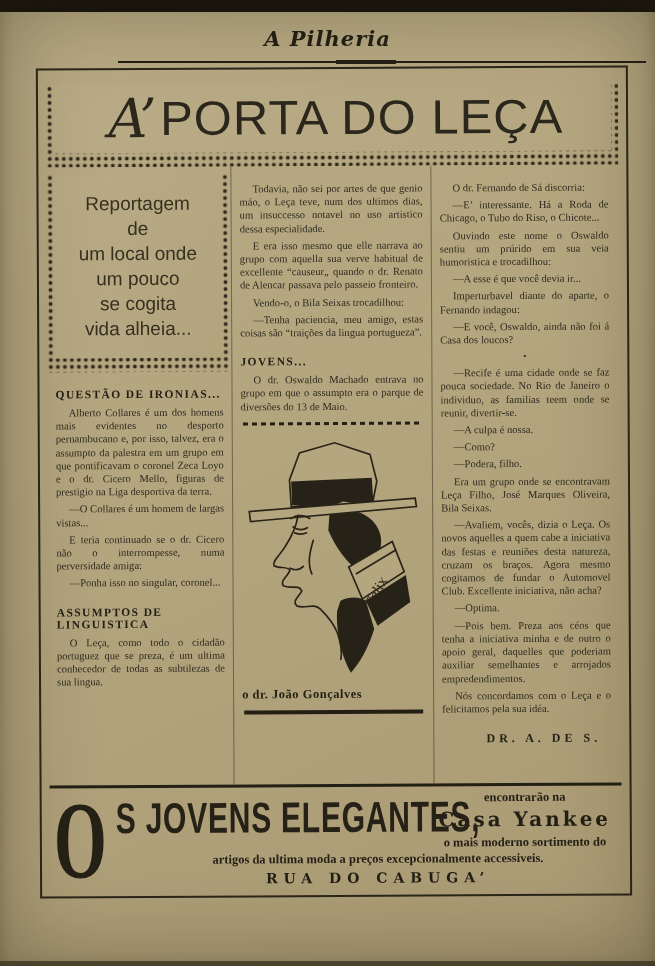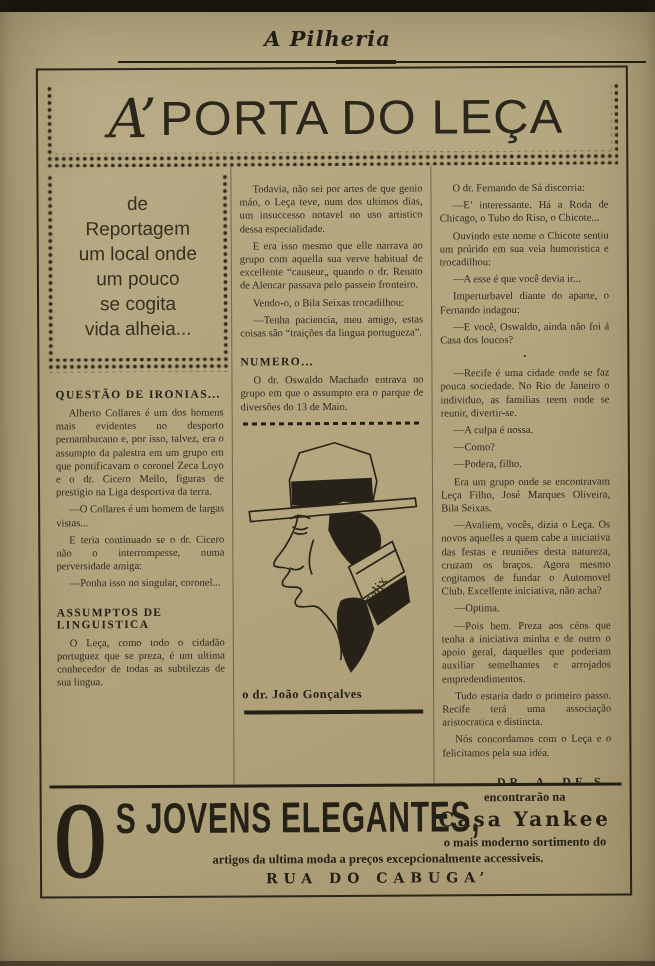--- a/index.html
+++ b/index.html
@@ -51,21 +51,21 @@
   .sidebar-box{margin:-12px -6px 0 -8px;height:198px;}
   .sidebar-inner{height:184px;display:flex;flex-direction:column;justify-content:center;
         text-align:center;background:linear-gradient(120deg,#b9ab86,#b2a47d);}
   .sidebar-line{font-family:"Liberation Sans",sans-serif;font-size:19px;
         line-height:25px;color:#35301f;}
   .sec-heading{font-family:"Liberation Serif",serif;font-weight:bold;
         font-size:11.5px;letter-spacing:1.4px;margin:16px 0 6px 0;color:var(--ink-strong);}
   .body-p{font-size:10.6px;line-height:13.2px;margin:4px 0;text-align:justify;
         text-indent:13px;}
   .sep-dot{text-align:center;font-size:9px;line-height:10px;margin:5px 0;}
-  .byline{margin-top:16px;text-align:right;padding-left:34px;font-weight:bold;
+  .byline{margin-top:16px;text-align:center;padding-left:34px;font-weight:bold;
         font-size:12px;letter-spacing:4px;color:var(--ink-strong);}
   .dash-rule{height:3px;margin:9px 2px 6px 2px;
         background:repeating-linear-gradient(90deg,var(--ink-strong) 0 5px,transparent 5px 9px);}
   .thick-rule{height:4px;margin:8px 2px 0 2px;background:var(--ink-strong);}
   .caricature{display:block;margin:2px auto 0 auto;}
   .caption{text-align:left;font-weight:bold;font-size:12.5px;letter-spacing:.5px;
         margin-top:4px;color:var(--ink-strong);}
   
   .ad{border-top:3px solid var(--ink-strong);margin-top:0;padding:4px 4px 0 4px;
       height:112px;box-sizing:border-box;overflow:hidden;}
@@ -106,43 +106,43 @@
         <span class="headline-initial">A’</span>
         <span class="headline-rest">PORTA DO LEÇA</span>
       </div>
     </div>
 
     <div class="cols">
 
       <div class="col col-left">
         <div class="chainbox sidebar-box">
           <div class="chainbox-inner sidebar-inner">
+            <div class="sidebar-line">Reportagem</div>
             <div class="sidebar-line">de</div>
-            <div class="sidebar-line">Reportagem</div>
             <div class="sidebar-line">um local onde</div>
             <div class="sidebar-line">um pouco</div>
             <div class="sidebar-line">se cogita</div>
             <div class="sidebar-line">vida alheia...</div>
           </div>
         </div>
         <h3 class="sec-heading">QUESTÃO DE IRONIAS...</h3>
         <p class="body-p">Alberto Collares é um dos homens mais evidentes no desporto pernambucano e, por isso, talvez, era o assumpto da palestra em um grupo em que pontificavam o coronel Zeca Loyo e o dr. Cicero Mello, figuras de prestigio na Liga desportiva da terra.</p>
         <p class="body-p">—O Collares é um homem de largas vistas...</p>
         <p class="body-p">E teria continuado se o dr. Cicero não o interrompesse, numa perversidade amiga:</p>
         <p class="body-p">—Ponha isso no singular, coronel...</p>
         <h3 class="sec-heading">ASSUMPTOS DE LINGUISTICA</h3>
         <p class="body-p">O Leça, como todo o cidadão portuguez que se preza, é um ultima conhecedor de todas as subtilezas de sua lingua.</p>
       </div>
 
       <div class="col col-mid">
         <p class="body-p">Todavia, não sei por artes de que genio máo, o Leça teve, num dos ultimos dias, um insuccesso notavel no uso artistico dessa especialidade.</p>
         <p class="body-p">E era isso mesmo que elle narrava ao grupo com aquella sua verve habitual de excellente “causeur„ quando o dr. Renato de Alencar passava pelo passeio fronteiro.</p>
         <p class="body-p">Vendo-o, o Bila Seixas trocadilhou:</p>
         <p class="body-p">—Tenha paciencia, meu amigo, estas coisas são “traições da lingua portugueza”.</p>
-        <h3 class="sec-heading">NUMERO...</h3>
+        <h3 class="sec-heading">JOVENS...</h3>
         <p class="body-p">O dr. Oswaldo Machado entrava no grupo em que o assumpto era o parque de diversões do 13 de Maio.</p>
         <div class="dash-rule"></div>
 
         <svg class="caricature" width="186" height="252" viewBox="0 0 210 300">
           <g stroke="#2a2418" stroke-width="2" fill="none" stroke-linecap="round">
 
             <path d="M52,58 L64,26 L106,14 L148,28 L156,60 L150,90 L54,90 Z" fill="#b4a67f"></path>
 
             <path d="M54,60 L150,56 L152,90 L116,84 L96,92 L55,88 Z" fill="#272218" stroke="none"></path>
 
@@ -173,34 +173,33 @@
           <text x="150" y="212" transform="rotate(-62 150 212)" font-family="DejaVu Serif, serif" font-style="italic" font-size="16" fill="#2a2418">Felix</text>
         </svg>
 
         <div class="caption">o dr. João Gonçalves</div>
         <div class="thick-rule"></div>
       </div>
 
       <div class="col col-right">
         <p class="body-p">O dr. Fernando de Sá discorria:</p>
         <p class="body-p">—E’ interessante. Há a Roda de Chicago, o Tubo do Riso, o Chicote...</p>
-        <p class="body-p">Ouvindo este nome o Chicote sentiu um prúrido em sua veia humoristica e trocadilhou:</p>
+        <p class="body-p">Ouvindo este nome o Oswaldo sentiu um prúrido em sua veia humoristica e trocadilhou:</p>
         <p class="body-p">—A esse é que você devia ir...</p>
         <p class="body-p">Imperturbavel diante do aparte, o Fernando indagou:</p>
         <p class="body-p">—E você, Oswaldo, ainda não foi á Casa dos loucos?</p>
         <div class="sep-dot">•</div>
         <p class="body-p">—Recife é uma cidade onde se faz pouca sociedade. No Rio de Janeiro o individuo, as familias teem onde se reunir, divertir-se.</p>
         <p class="body-p">—A culpa é nossa.</p>
         <p class="body-p">—Como?</p>
         <p class="body-p">—Podera, filho.</p>
         <p class="body-p">Era um grupo onde se encontravam Leça Filho, José Marques Oliveira, Bila Seixas.</p>
         <p class="body-p">—Avaliem, vocês, dizia o Leça. Os novos aquelles a quem cabe a iniciativa das festas e reuniões desta natureza, cruzam os braços. Agora mesmo cogitamos de fundar o Automovel Club. Excellente iniciativa, não acha?</p>
         <p class="body-p">—Optima.</p>
         <p class="body-p">—Pois bem. Preza aos céos que tenha a iniciativa minha e de outro o apoio geral, daquelles que poderiam auxiliar semelhantes e arrojados empredendimentos.</p>
-        <p class="body-p">Tudo estaria dado o primeiro passo. Recife terá uma associação aristocratica e distincta.</p>
         <p class="body-p">Nós concordamos com o Leça e o felicitamos pela sua idéa.</p>
         <div class="byline">DR. A. DE S.</div>
       </div>
 
     </div>
 
     <div class="ad">
       <div class="ad-main">
         <div class="ad-dropcap">O</div>
         <div class="ad-right">

